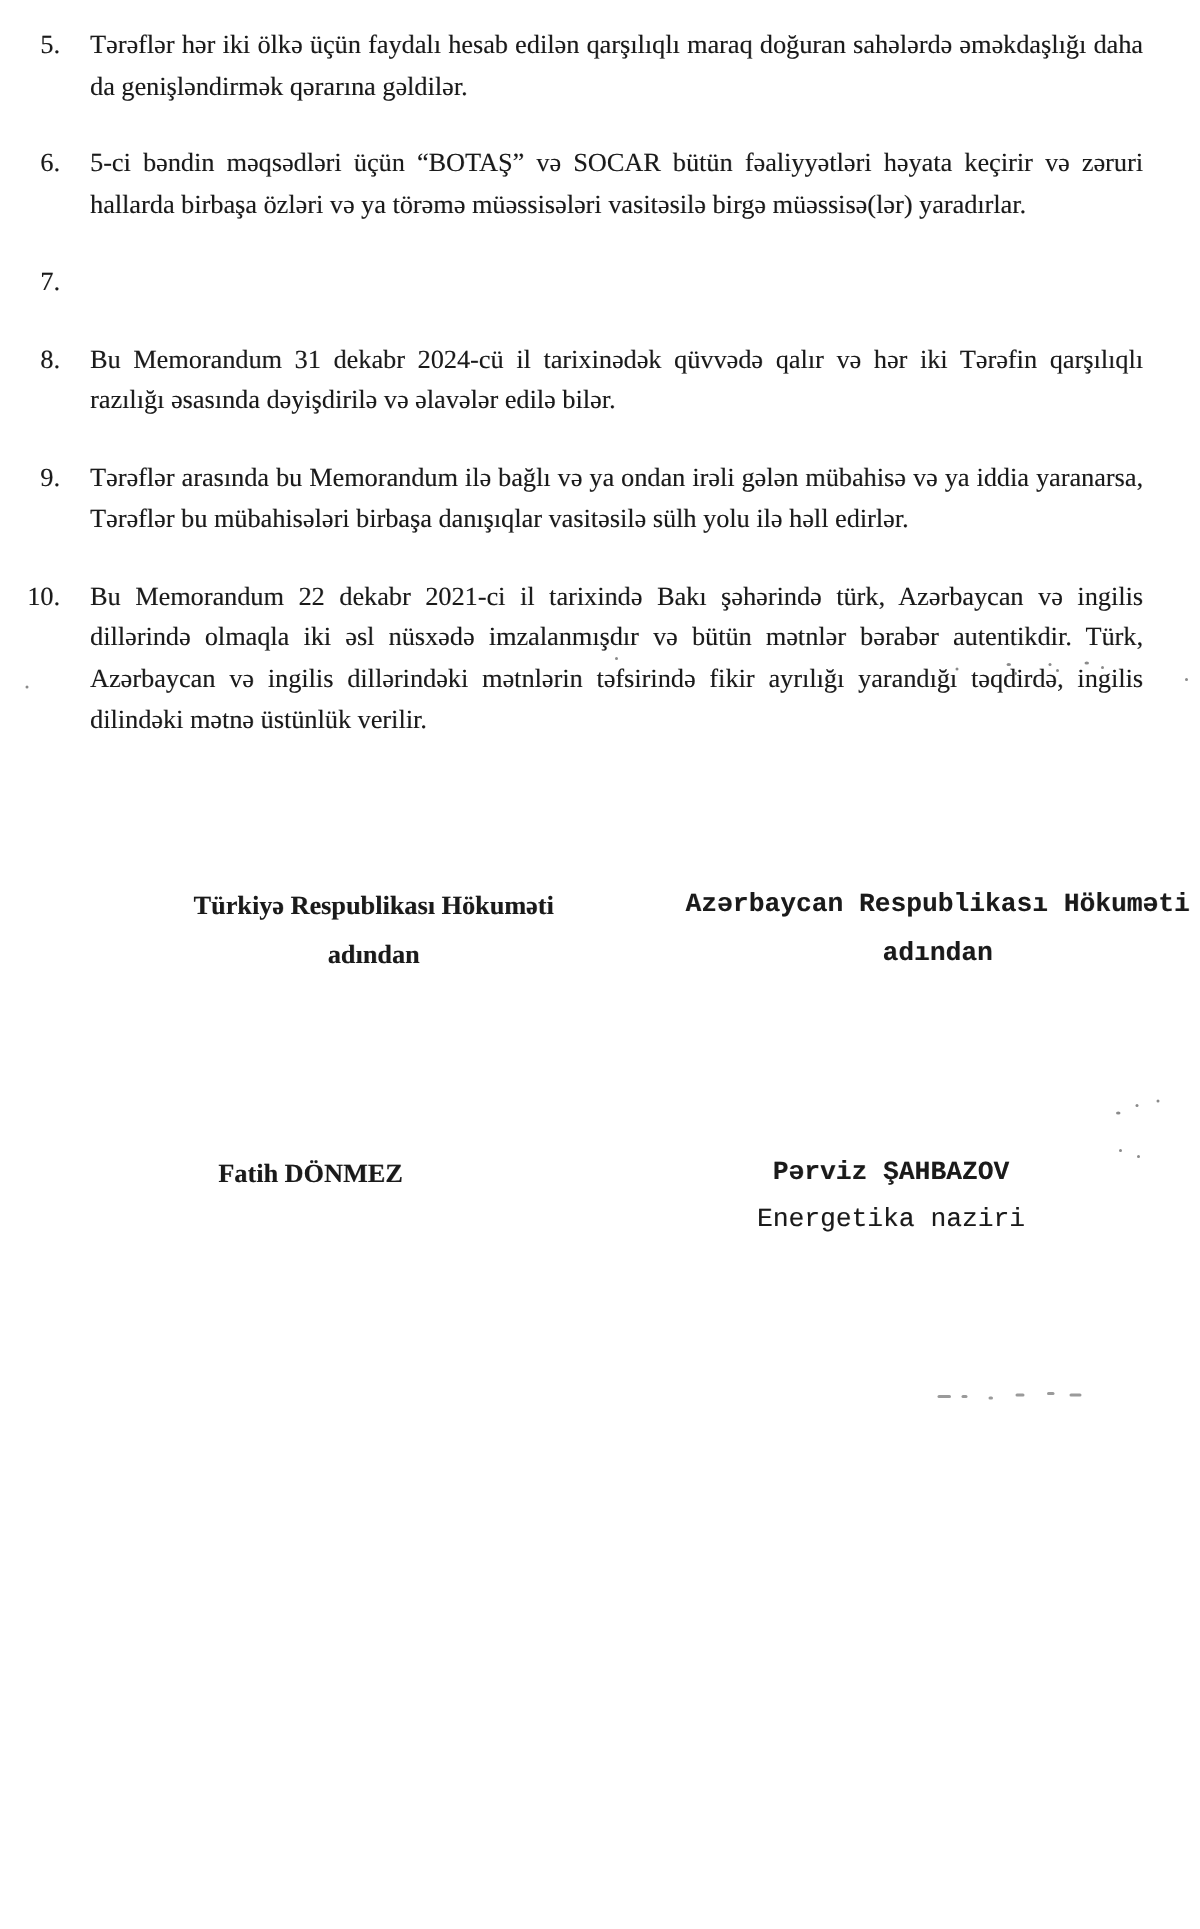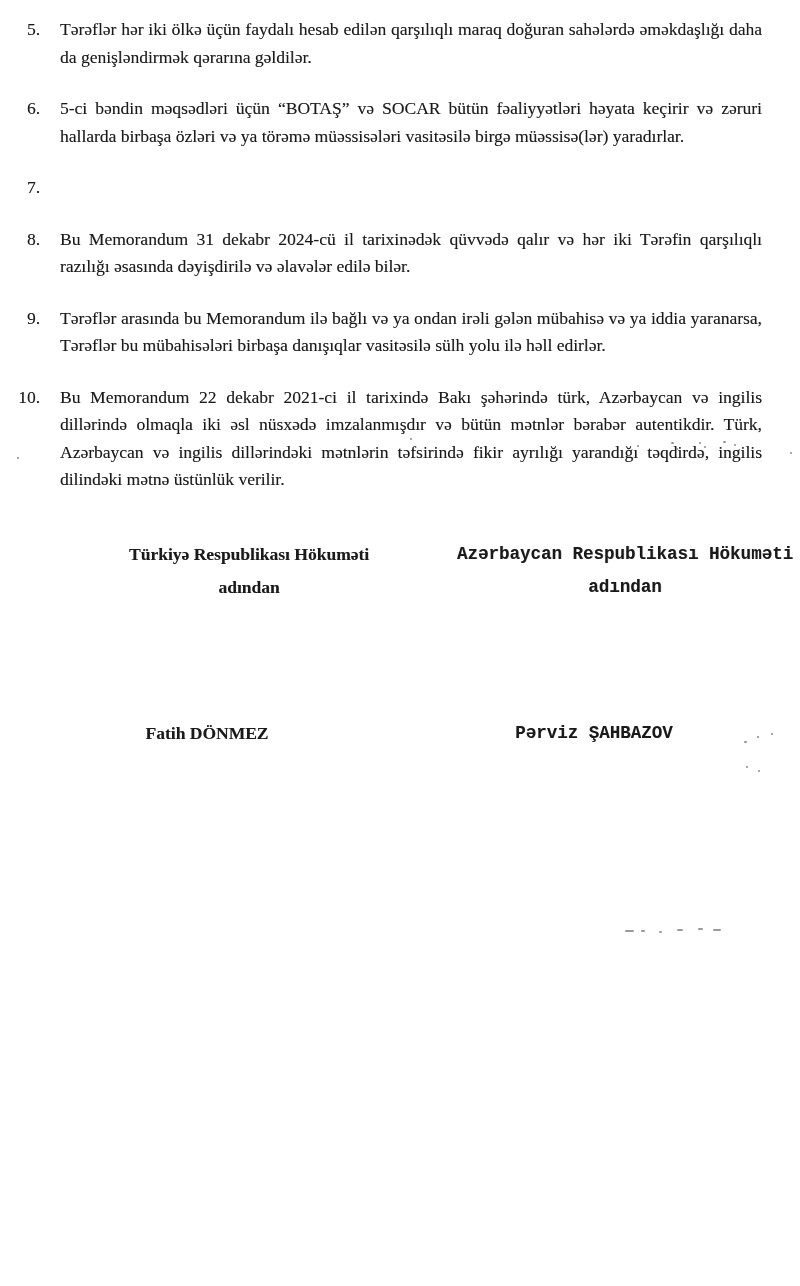--- a/index.html
+++ b/index.html
@@ -27,21 +27,21 @@
     flex: 0 0 40px;
     text-align: right;
   }
   .clause-text {
     flex: 1;
     margin-left: 20px;
     text-align: justify;
   }
   .sig-section {
     display: flex;
-    margin-top: 47px;
+    margin-top: 96px;
     font-weight: bold;
     font-size: 17.5px;
     line-height: 27.5px;
     padding-left: 48px;
   }
   .sig-col-left { width: 414px; text-align: center; }
   .sig-col-right { width: 360px; text-align: center; font-family: Liberation Mono, monospace; }
   .sig-onbehalf { margin-top: 6px; }
   .names-section {
     display: flex;
@@ -112,20 +112,21 @@
       <div class="sig-onbehalf">adından</div>
     </div>
   </div>
 
   <div class="names-section">
     <div class="sig-col-left">
       <div class="sig-name">Fatih DÖNMEZ</div>
     </div>
     <div class="sig-col-right">
       <div class="sig-name">Pərviz ŞAHBAZOV</div>
+      <div class="sig-title">Energetika naziri</div>
     </div>
   </div>
 
   <div class="speckle" style="left:17px; top:457px;"></div>
   <div class="speckle" style="left:410px; top:438px;"></div>
   <div class="speckle" style="left:637px; top:445px;"></div>
   <div class="speckle" style="left:671px; top:442px; width:3px;"></div>
   <div class="speckle" style="left:676px; top:448px;"></div>
   <div class="speckle" style="left:699px; top:442px;"></div>
   <div class="speckle" style="left:704px; top:446px;"></div>

